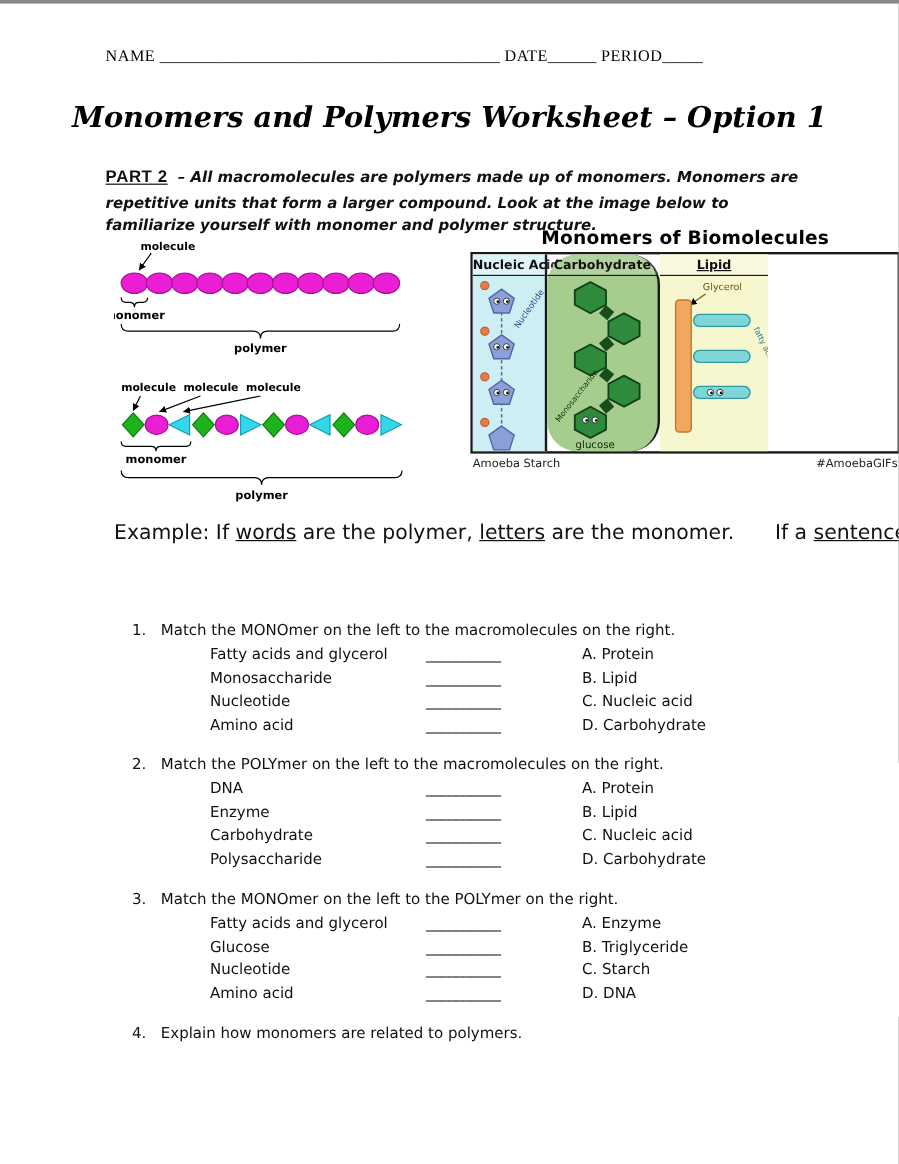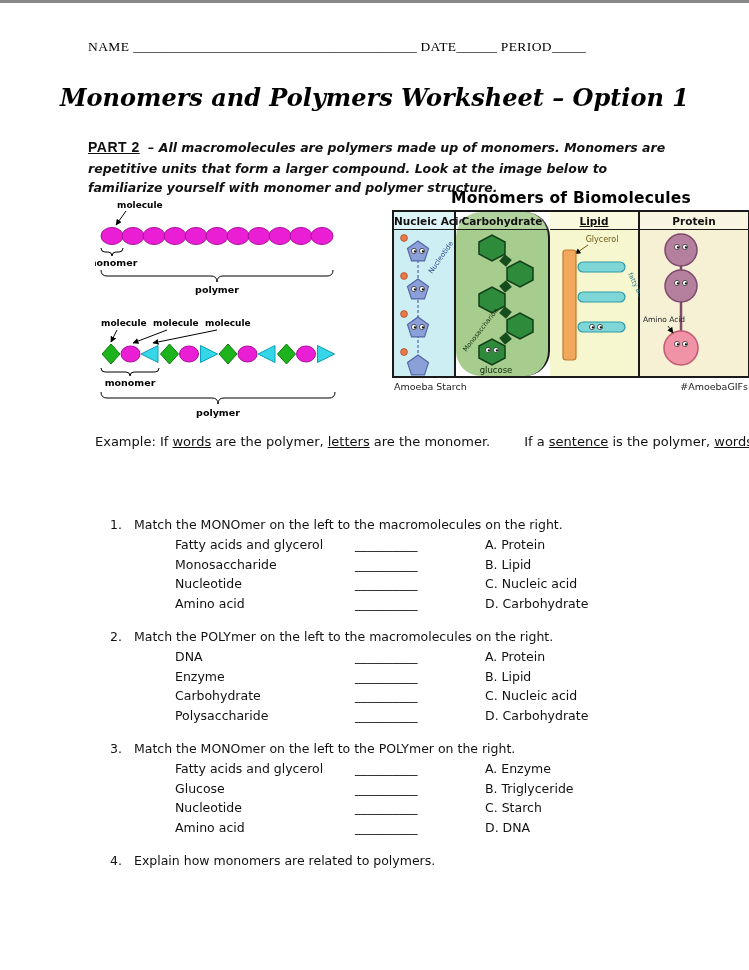--- a/index.html
+++ b/index.html
@@ -61,21 +61,21 @@
     white-space:nowrap;
   }
   .col-carb .bio-col-header { background:rgba(255,255,255,.15); }
   .bio-col svg { display:block; }
   .bio-credits { display:flex; justify-content:space-between; margin-top:3px; padding:0 2px;
     font-size:9.5px; color:#222; }
 
   
   .example {
     position:absolute; top:431px; left:95px; width:620px;
-    font-size:13px; display:flex; gap:34px; white-space:nowrap;
+    font-size:17px; display:flex; gap:34px; white-space:nowrap;
   }
 
   
   .questions { position:absolute; top:514px; left:110px; width:590px; font-size:12.5px; }
   .q { margin-bottom:16px; }
   .q-head { display:flex; }
   .q-num { width:24px; flex:none; }
   .match { margin-left:65px; margin-top:3px; }
   .match-row { display:grid; grid-template-columns:180px 130px auto; line-height:19.5px; }
 </style>
@@ -215,34 +215,20 @@
           <g fill="#7fd6d6" stroke="#2d9aa6" stroke-width="1.2">
             <rect x="28" y="32" width="47" height="10" rx="5"></rect>
             <rect x="28" y="62" width="47" height="10" rx="5"></rect>
             <rect x="28" y="92" width="47" height="10" rx="5"></rect>
           </g>
           <use href="#eyes" transform="translate(46,97)"></use>
           <text x="78" y="44" transform="rotate(64 78 44)" font-size="6.5" fill="#2d7a86">fatty acids</text>
         </svg>
       </div>
 
-      <div class="bio-col col-protein">
-        <div class="bio-col-header">Protein</div>
-        <svg width="80" height="146" viewBox="0 0 80 146">
-          <line x1="41" y1="20" x2="41" y2="120" stroke="#7d4a6b" stroke-width="2.5"></line>
-          <circle cx="41" cy="20" r="16" fill="#b57f9e" stroke="#7d4a6b" stroke-width="1.5"></circle>
-          <use href="#eyes" transform="translate(41,17)"></use>
-          <circle cx="41" cy="56" r="16" fill="#b57f9e" stroke="#7d4a6b" stroke-width="1.5"></circle>
-          <use href="#eyes" transform="translate(41,53)"></use>
-          <circle cx="41" cy="118" r="17" fill="#f093a6" stroke="#c05a70" stroke-width="1.5"></circle>
-          <use href="#eyes" transform="translate(41,114)"></use>
-          <text x="24" y="92" text-anchor="middle" font-size="7.5" fill="#222">Amino Acid</text>
-          <line x1="28" y1="96" x2="33" y2="103" stroke="#222" stroke-width="1" marker-end="url(#ah)"></line>
-        </svg>
-      </div>
 
     </div>
     <div class="bio-credits">
       <span>Amoeba Starch</span>
       <span>#AmoebaGIFs</span>
     </div>
   </div>
 
   <div class="example">
     <span><span>Example:  If </span><span style="text-decoration: underline;">words</span><span> are the polymer, </span><span style="text-decoration: underline;">letters</span><span> are the monomer.</span></span>

